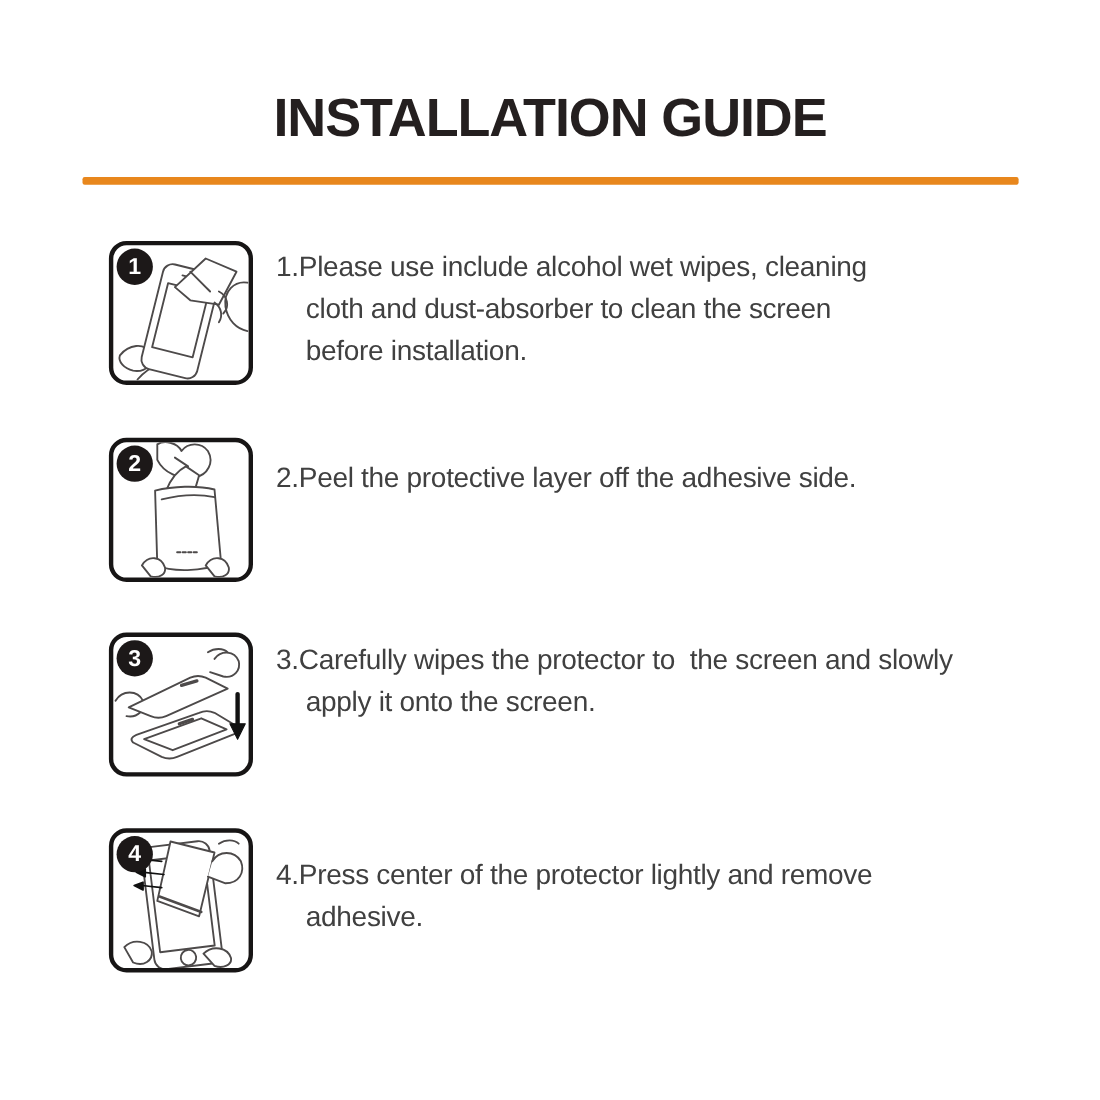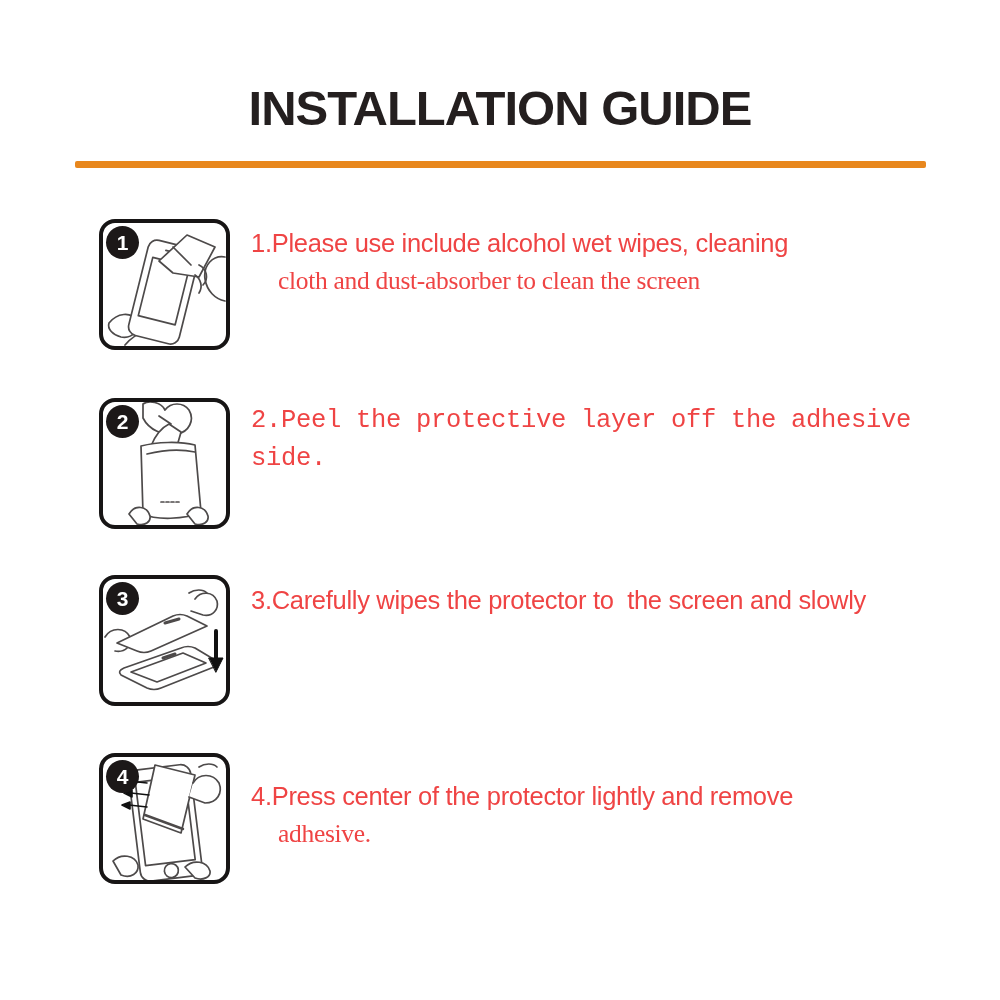--- a/index.html
+++ b/index.html
@@ -28,28 +28,28 @@
     display:flex; align-items:center; justify-content:center;
     z-index:2;
   }
   .illus { position:absolute; left:0; top:0; width:123px; height:123px; }
   .illus path, .illus rect, .illus line, .illus circle, .illus polygon {
     vector-effect:non-scaling-stroke;
   }
   .text-block {
     position:absolute; left:251px; width:700px;
     font-size:25.5px; line-height:38px; letter-spacing:-0.3px;
-    color:#ef4444;
+    color:#404040;
   }
   .line { white-space:pre-wrap; }
   .line .num { white-space:pre-wrap; }
-  .line.cont { padding-left:27px;font-family:Liberation Serif, serif; }
+  .line.cont { padding-left:27px; }
   
   #box1 { top:219px; } #txt1 { top:224px; }
-  #box2 { top:398px; } #txt2 { top:402px;font-family:Liberation Mono, monospace; }
+  #box2 { top:398px; } #txt2 { top:416px; }
   #box3 { top:575px; } #txt3 { top:581px; }
   #box4 { top:753px; } #txt4 { top:777px; }
 </style>
 </head>
 <body>
 
 <div class="page">
 
   <div class="title">INSTALLATION GUIDE</div>
   <div class="divider" id="divider" style="background: rgb(232, 135, 29);"></div>
@@ -71,20 +71,21 @@
       <path d="M70,24 L88,42"></path>
 
       <path d="M122,34 C110,32 100,42 102,56 C104,68 112,76 122,78" fill="#ffffff"></path>
       <path d="M96,42 C104,46 106,56 100,62" fill="none"></path>
       <path d="M92,52 C98,56 100,64 96,70" fill="none"></path>
     </svg>
   </div>
   <div class="text-block" id="txt1">
     <div class="line"><span class="num">1.</span><span>Please use include alcohol wet wipes, cleaning</span></div>
     <div class="line cont">cloth and dust-absorber to clean the screen</div>
+    <div class="line cont">before installation.</div>
   </div>
 
   <div class="icon-box" id="box2">
     <div class="badge">2</div>
     <svg class="illus" viewBox="0 0 123 123" fill="none" stroke="#4d4a4a" stroke-width="1.7" stroke-linecap="round" stroke-linejoin="round">
 
       <path d="M40,2 C46,-2 58,0 62,8 C68,0 80,0 86,8 C92,18 86,30 74,32 C60,34 46,28 40,16 Z" fill="#ffffff"></path>
       <path d="M56,14 L68,22"></path>
 
       <path d="M48,44 C52,34 58,26 66,22 L78,30 C76,38 74,42 74,46" fill="#ffffff"></path>
@@ -118,20 +119,21 @@
       <line x1="60" y1="79" x2="72" y2="75" stroke-width="3"></line>
 
       <g stroke="#111111" fill="#111111">
         <line x1="113" y1="52" x2="113" y2="82" stroke-width="4"></line>
         <polygon points="106,79 120,79 113,93" stroke-width="1"></polygon>
       </g>
     </svg>
   </div>
   <div class="text-block" id="txt3">
     <div class="line"><span class="num">3.</span><span>Carefully wipes the protector to  the screen and slowly</span></div>
+    <div class="line cont">apply it onto the screen.</div>
   </div>
 
   <div class="icon-box" id="box4">
     <div class="badge">4</div>
     <svg class="illus" viewBox="0 0 123 123" fill="none" stroke="#4d4a4a" stroke-width="1.7" stroke-linecap="round" stroke-linejoin="round">
 
       <g transform="rotate(-7 62 70)">
         <rect x="32" y="10" width="62" height="112" rx="10" fill="#ffffff"></rect>
         <rect x="38" y="22" width="50" height="84" fill="#ffffff"></rect>
         <circle cx="63" cy="114" r="7"></circle>

